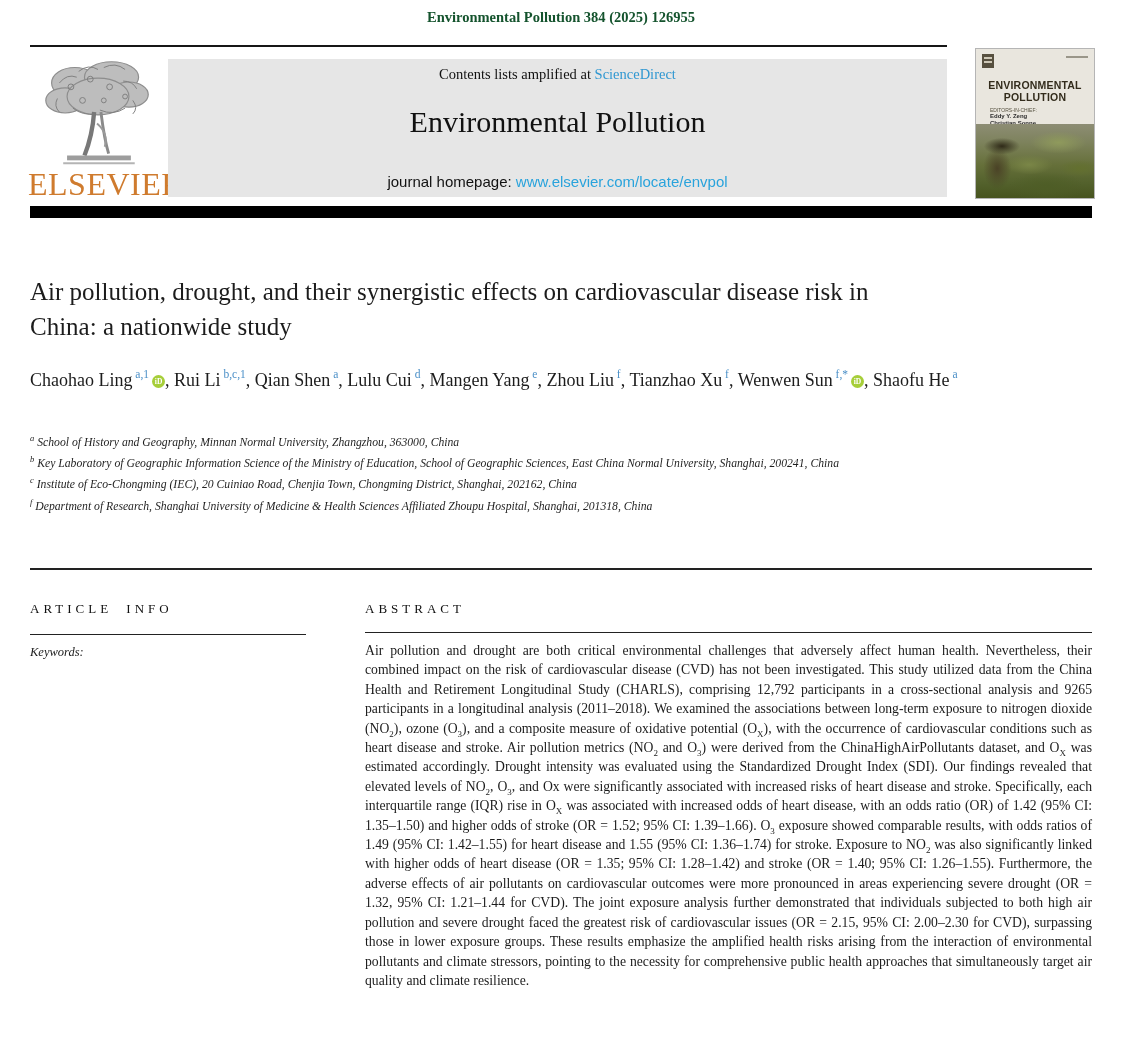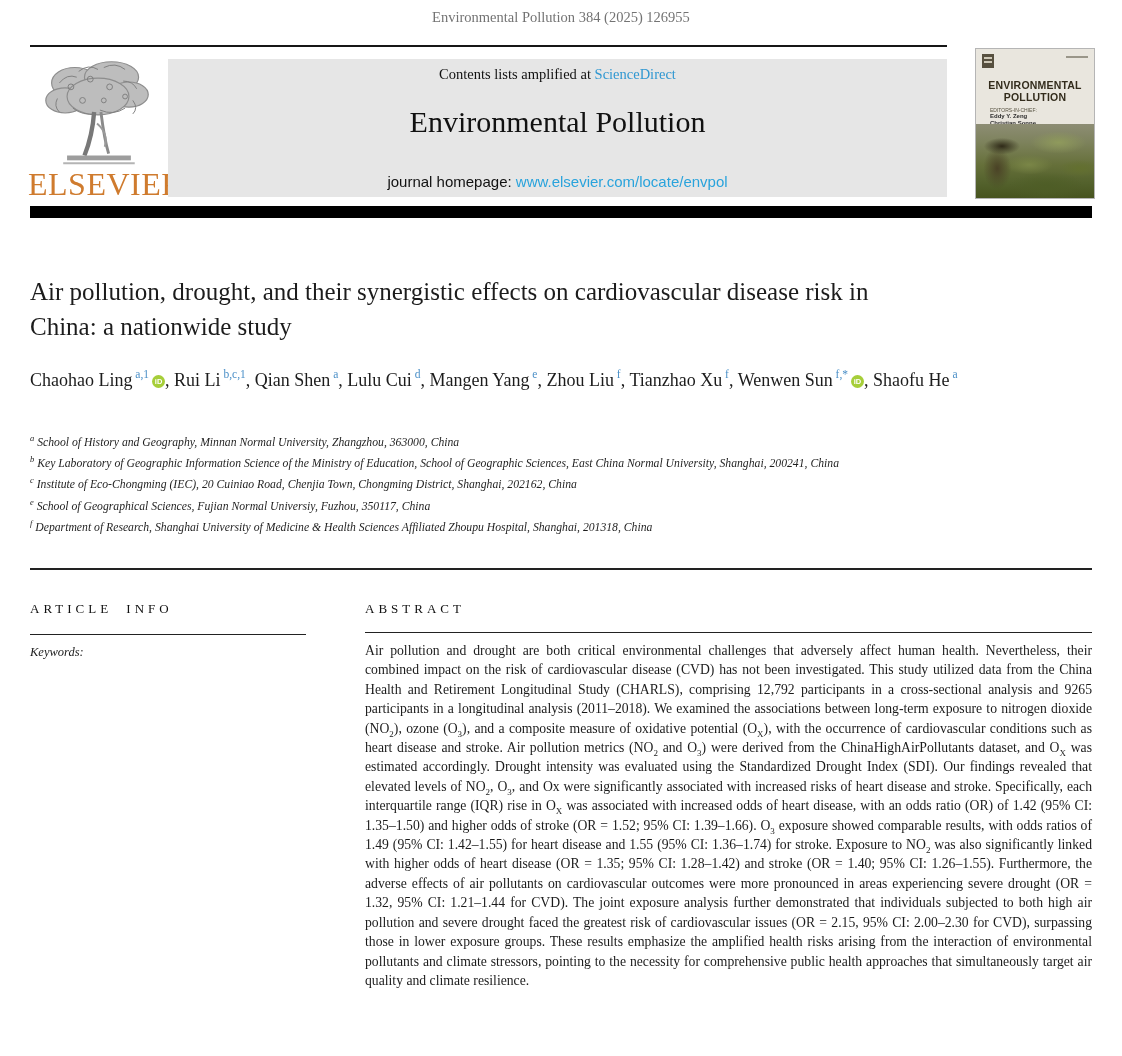--- a/index.html
+++ b/index.html
@@ -1,21 +1,21 @@
 <!DOCTYPE html>
 <html><head>
 <meta charset="utf-8">
 <style>
   html,body{margin:0;padding:0;background:#ffffff;}
   .page{position:relative;width:1122px;height:1056px;background:#ffffff;overflow:hidden;
         font-family:"Liberation Serif","DejaVu Serif",serif;color:#1b1b1b;}
 
   
   .citation{position:absolute;top:9px;left:0;width:100%;text-align:center;font-size:14.5px;}
-  .citation a{color:#737373;text-decoration:none;cursor:pointer;}
+  .citation a{color:#14532d;text-decoration:none;cursor:pointer;font-weight:bold;}
 
   
   .top-rule{position:absolute;left:30px;top:45px;width:917px;height:2px;background:#161616;}
   .thick-bar{position:absolute;left:30px;top:206px;width:1062px;height:12px;background:#000;}
 
   
   .logo-block{position:absolute;left:28px;top:54px;width:140px;height:144px;cursor:pointer;}
   .logo-block svg{display:block;margin:0 auto;}
   .elsevier-word{margin-top:-4px;text-align:center;font-size:32px;letter-spacing:.5px;
                  color:#cf7b2e;font-family:"Liberation Serif",serif;}
@@ -49,21 +49,21 @@
       radial-gradient(ellipse 34px 14px at 45% 55%, #7a8647 0%, rgba(122,134,71,0) 70%),
       radial-gradient(ellipse 50px 20px at 60% 85%, #4e5d26 0%, rgba(78,93,38,0) 75%),
       radial-gradient(ellipse 30px 12px at 88% 60%, #63702f 0%, rgba(99,112,47,0) 70%),
       linear-gradient(180deg,#8d8d74 0%, #7d825c 25%, #66703a 55%, #53612c 80%, #47541f 100%);}
 
   
   .article-title{position:absolute;left:30px;top:274px;width:880px;font-size:25px;line-height:35px;color:#1c1c1c;}
   .authors{position:absolute;left:30px;top:362px;width:935px;font-size:18px;line-height:27px;color:#1c1c1c;}
   .auth-sup{font-size:11.5px;color:#4a8fc7;position:relative;top:-1px;}
   .orcid{display:inline-block;width:13px;height:13px;margin-left:3px;border-radius:50%;
-         background:#a6ce39;color:#fff;font-family:Liberation Sans, sans-serif;font-weight:bold;
+         background:#a6ce39;color:#fff;font-family:Liberation Serif, serif;font-weight:bold;
          font-size:7.5px;line-height:13px;text-align:center;vertical-align:2px;cursor:pointer;}
   .affils{position:absolute;left:30px;top:430px;width:1062px;font-size:11.7px;line-height:17.3px;
           font-style:italic;color:#1e1e1e;}
   .affil-sup{font-size:8.5px;}
 
   
   .mid-rule{position:absolute;left:30px;top:568px;width:1062px;height:1.5px;background:#222;}
 
   
   .section-heading{font-size:13px;letter-spacing:4px;word-spacing:7px;color:#111;}
@@ -146,21 +146,20 @@
   <div class="thick-bar"></div>
 
   <h1 class="article-title" style="margin:0;font-weight:normal;">Air pollution, drought, and their synergistic effects on cardiovascular disease risk in China: a nationwide study</h1>
 
   <div class="authors"><span><span>Chaohao Ling</span><sup class="auth-sup">&nbsp;a,1</sup><span class="orcid">iD</span><span>, </span></span><span><span>Rui Li</span><sup class="auth-sup">&nbsp;b,c,1</sup><span>, </span></span><span><span>Qian Shen</span><sup class="auth-sup">&nbsp;a</sup><span>, </span></span><span><span>Lulu Cui</span><sup class="auth-sup">&nbsp;d</sup><span>, </span></span><span><span>Mangen Yang</span><sup class="auth-sup">&nbsp;e</sup><span>, </span></span><span><span>Zhou Liu</span><sup class="auth-sup">&nbsp;f</sup><span>, </span></span><span><span>Tianzhao Xu</span><sup class="auth-sup">&nbsp;f</sup><span>, </span></span><span><span>Wenwen Sun</span><sup class="auth-sup">&nbsp;f,*</sup><span class="orcid">iD</span><span>, </span></span><span><span>Shaofu He</span><sup class="auth-sup">&nbsp;a</sup></span></div>
 
   <div class="affils">
       <div><sup class="affil-sup">a</sup><span> School of History and Geography, Minnan Normal University, Zhangzhou, 363000, China</span></div>
       <div><sup class="affil-sup">b</sup><span> Key Laboratory of Geographic Information Science of the Ministry of Education, School of Geographic Sciences, East China Normal University, Shanghai, 200241, China</span></div>
       <div><sup class="affil-sup">c</sup><span> Institute of Eco-Chongming (IEC), 20 Cuiniao Road, Chenjia Town, Chongming District, Shanghai, 202162, China</span></div>
-      <div><sup class="affil-sup">e</sup><span> School of Geographical Sciences, Fujian Normal Universiy, Fuzhou, 350117, China</span></div>
       <div><sup class="affil-sup">f</sup><span> Department of Research, Shanghai University of Medicine &amp; Health Sciences Affiliated Zhoupu Hospital, Shanghai, 201318, China</span></div>
     </div>
 
   <div class="mid-rule"></div>
 
   <div class="info-col">
     <div class="section-heading">ARTICLE INFO</div>
   </div>
   <div class="info-rule"></div>
   <div class="keywords-label">Keywords:</div>

